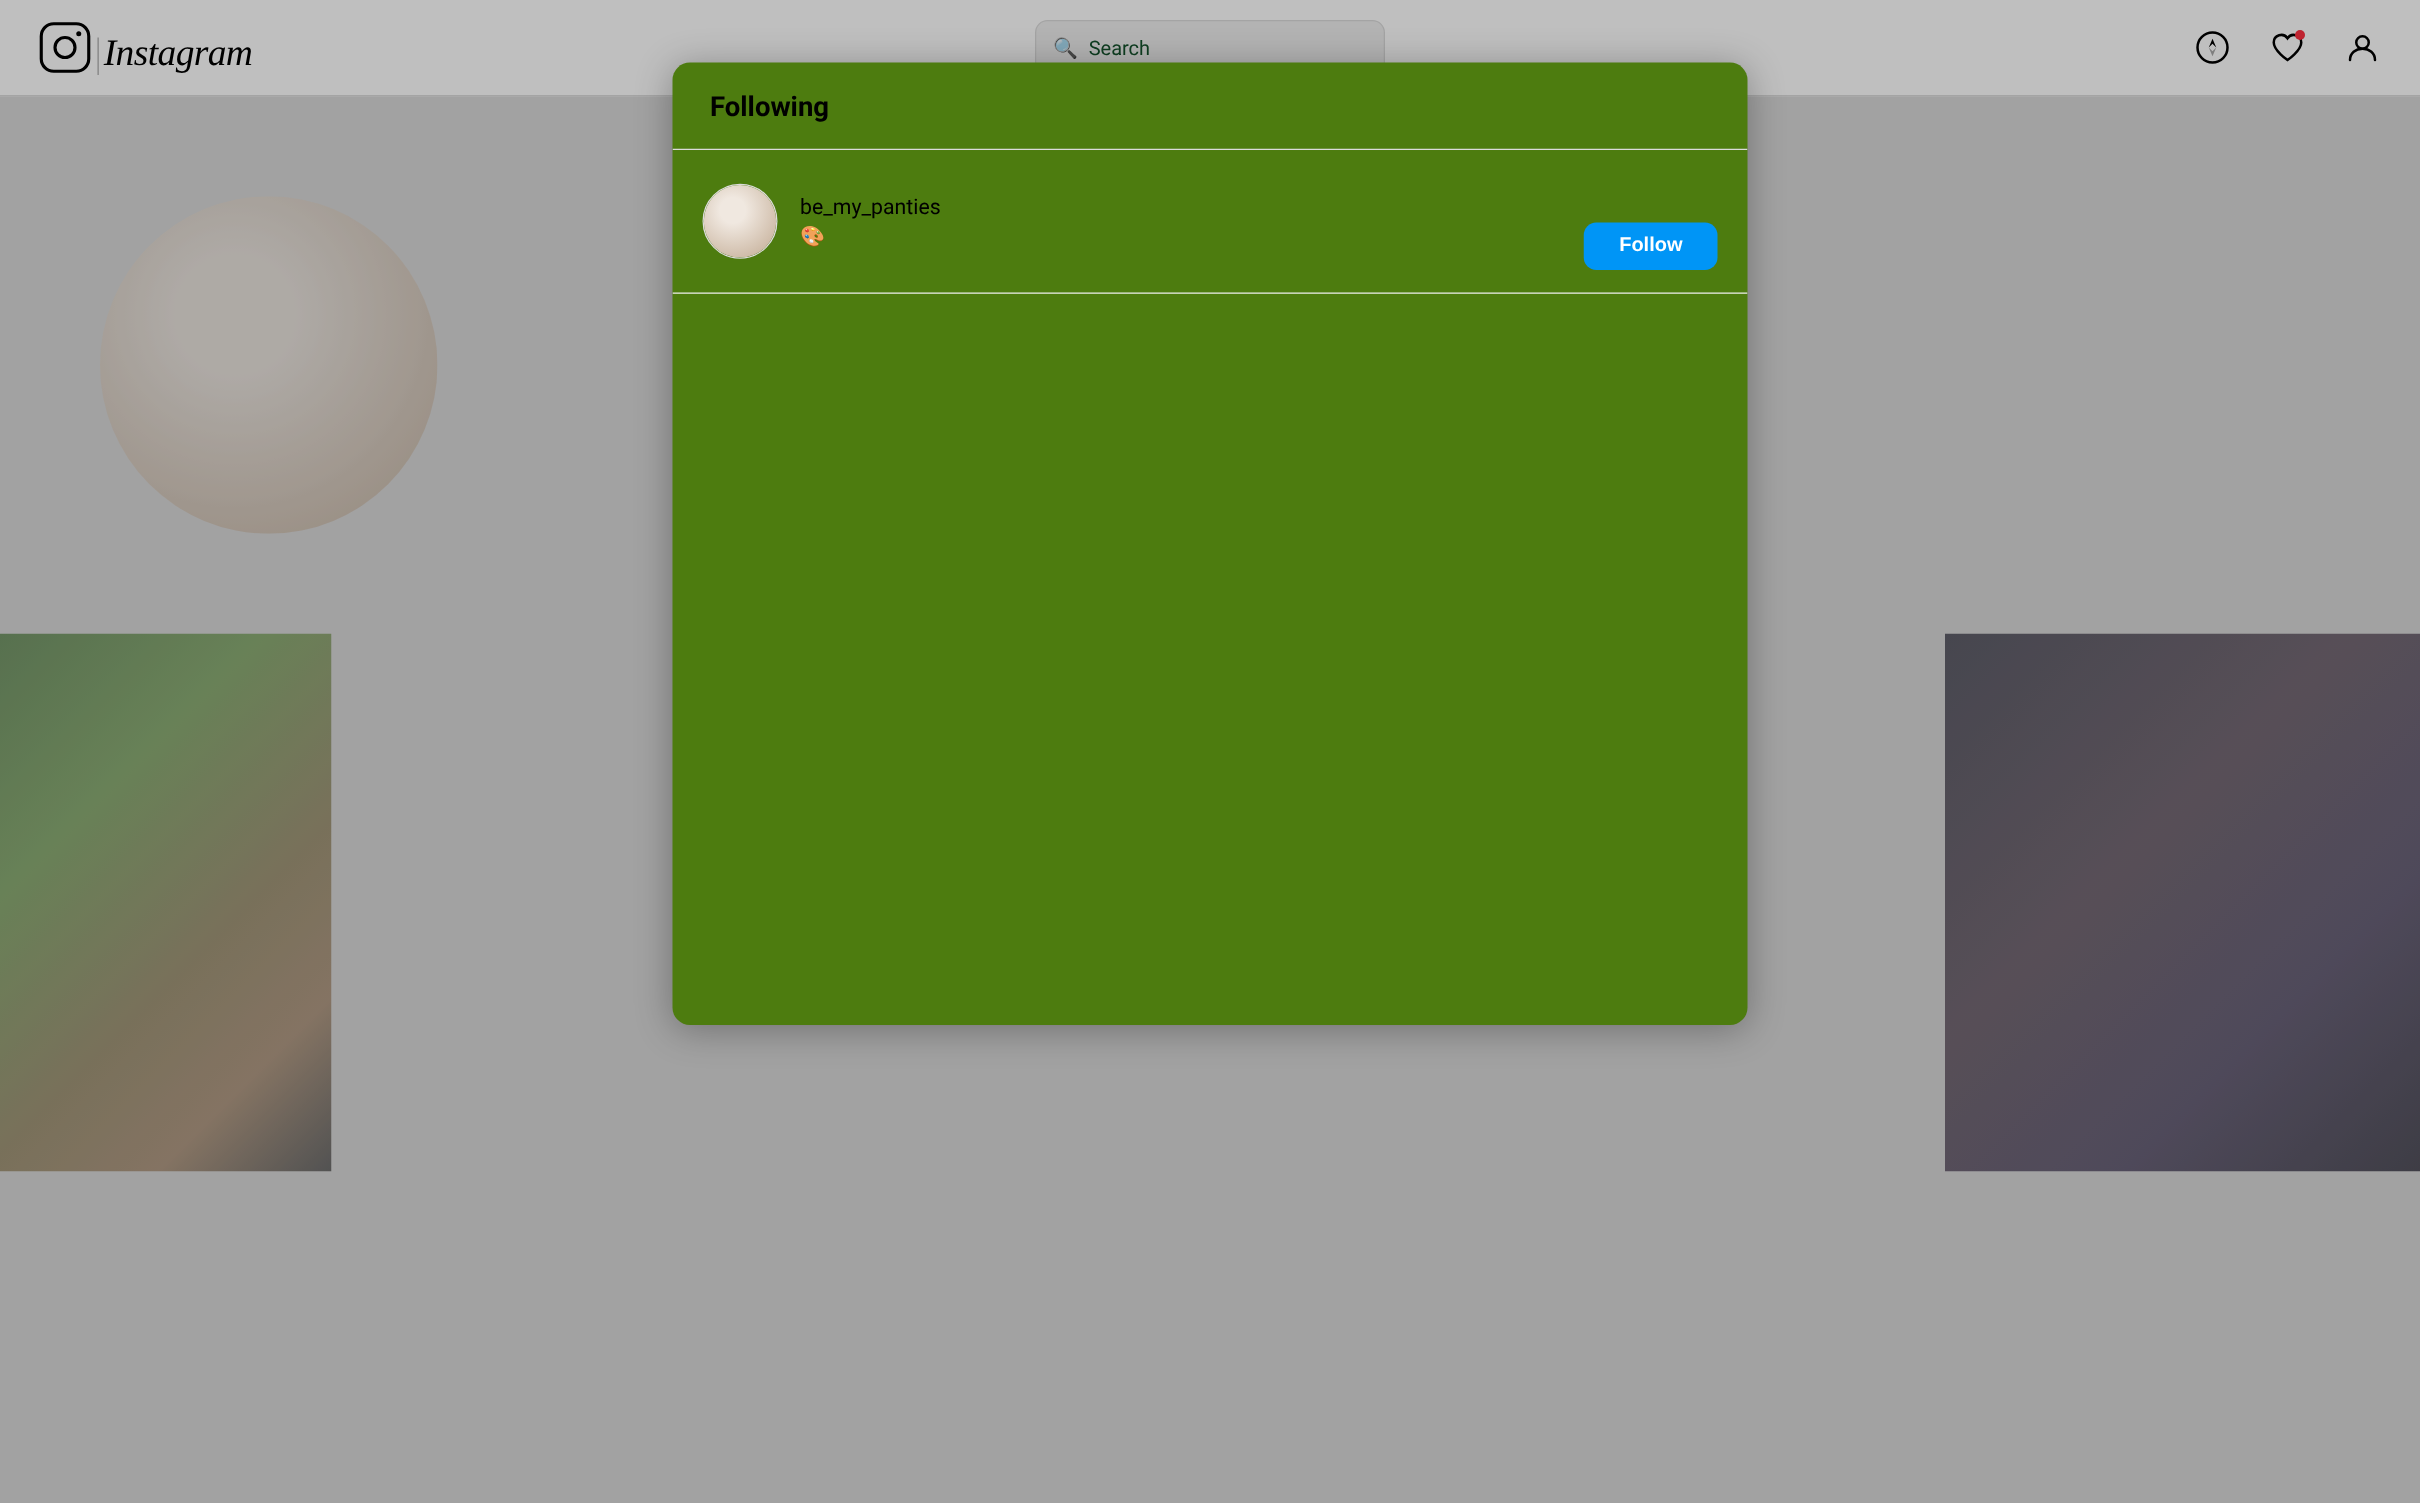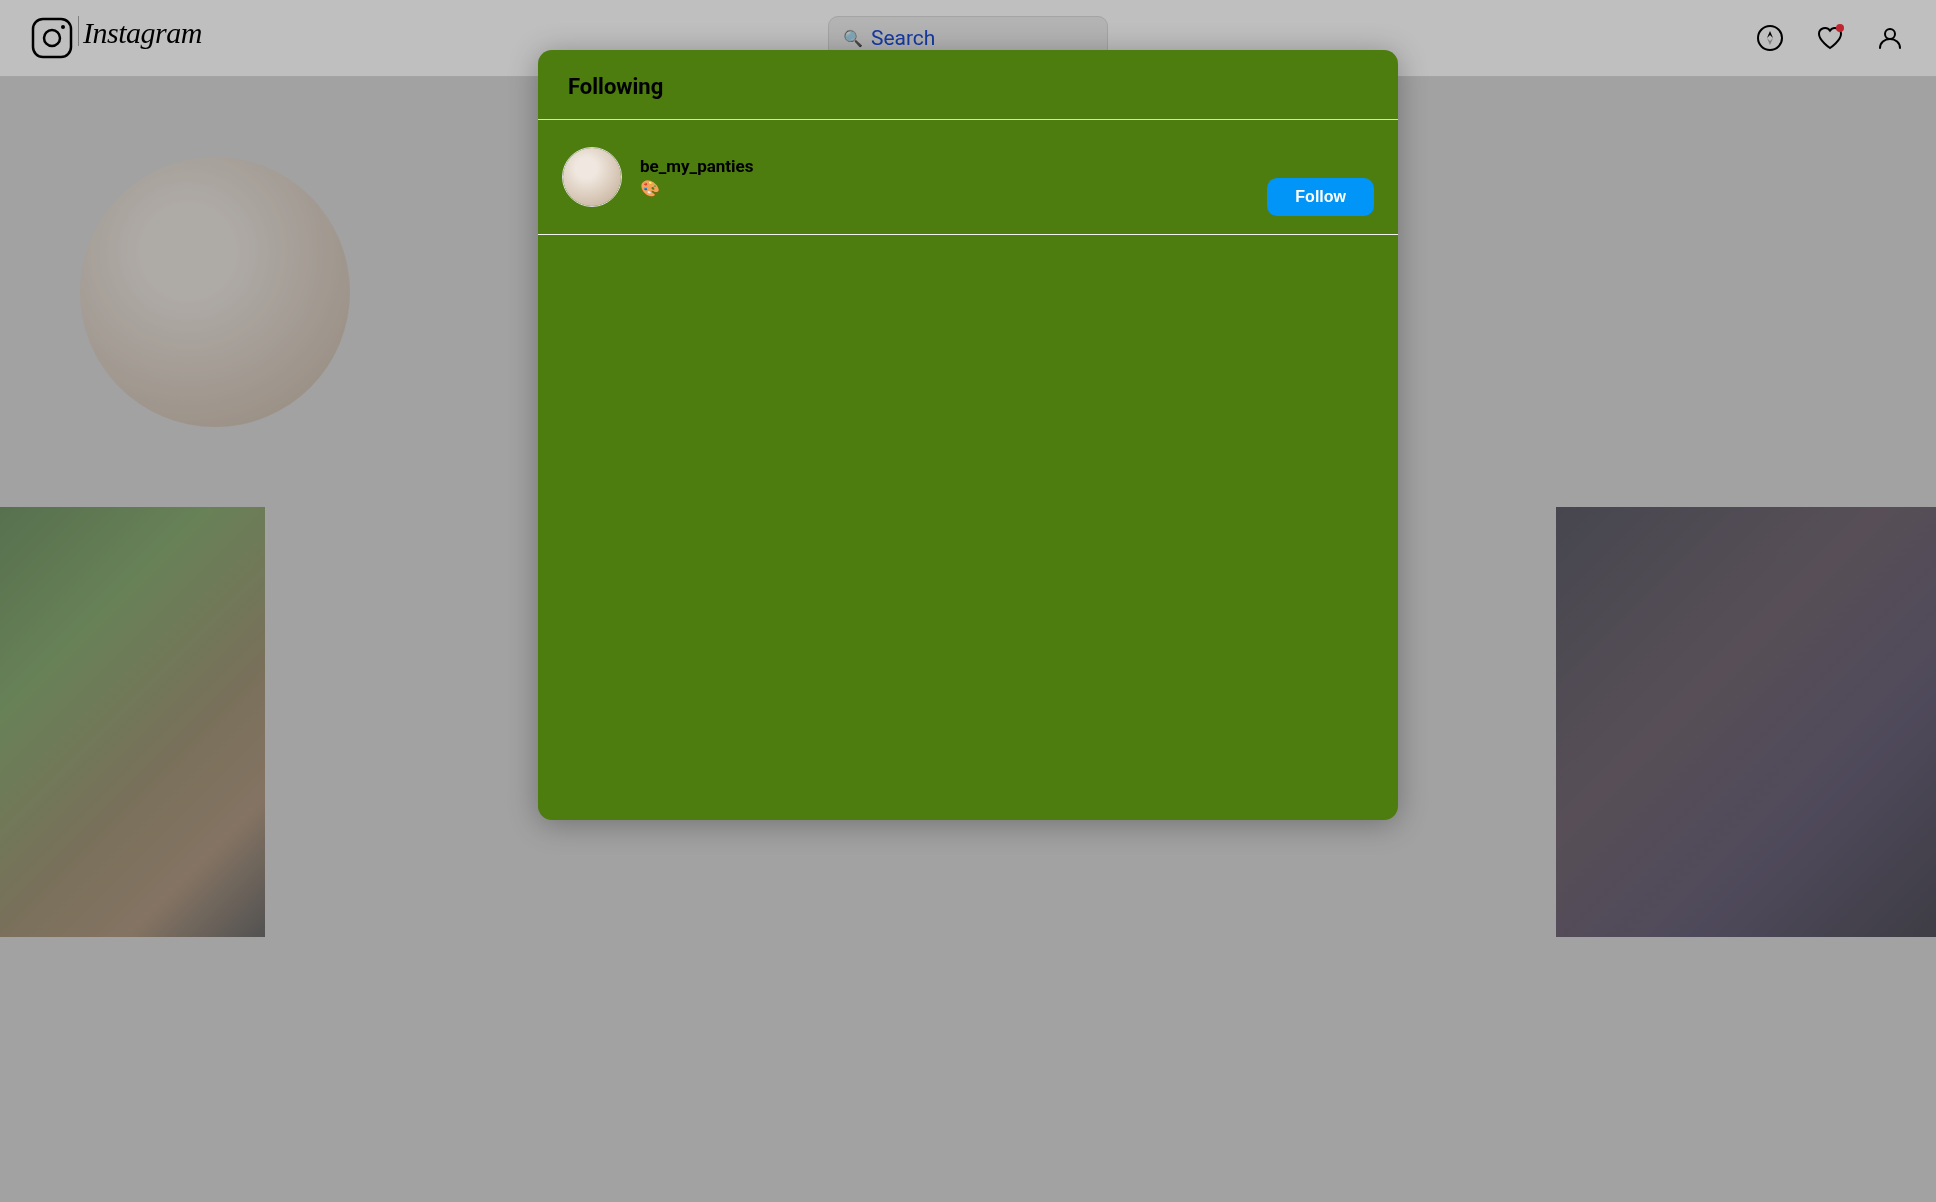--- a/index.html
+++ b/index.html
@@ -28,21 +28,21 @@
       background: #fff;
       border-bottom: 1px solid #dbdbdb;
       display: flex;
       align-items: center;
       padding: 0 30px;
       z-index: 1;
     }
 
     .header-logo-area {
       display: flex;
-      align-items: flex-start;
+      align-items: flex-end;
     }
 
     .header-logo-icon {
       width: 44px;
       height: 44px;
     }
 
     .header-divider {
       width: 1px;
       height: 30px;
@@ -73,22 +73,22 @@
       padding: 0 14px;
       gap: 8px;
     }
 
     .header-search-icon {
       color: #8e8e8e;
       font-size: 16px;
     }
 
     .header-search-text {
-      color: #1d4ed8;
-      font-size: 21px;
+      color: #14532d;
+      font-size: 16px;
     }
 
     .header-icons {
       position: absolute;
       right: 30px;
       display: flex;
       align-items: center;
       gap: 28px;
     }
 
@@ -221,21 +221,21 @@
       background: radial-gradient(circle at 40% 35%, #f0e8e0 20%, #d8c8b8 60%, #c0a890 100%);
     }
 
     .user-info {
       flex: 1;
       margin-left: 18px;
     }
 
     .user-username {
       font-size: 17px;
-      font-weight: 700;
+      font-weight: 400;
       color: #000;
       display: block;
     }
 
     .user-subtitle {
       font-size: 16px;
       margin-top: 3px;
       display: block;
     }
 

